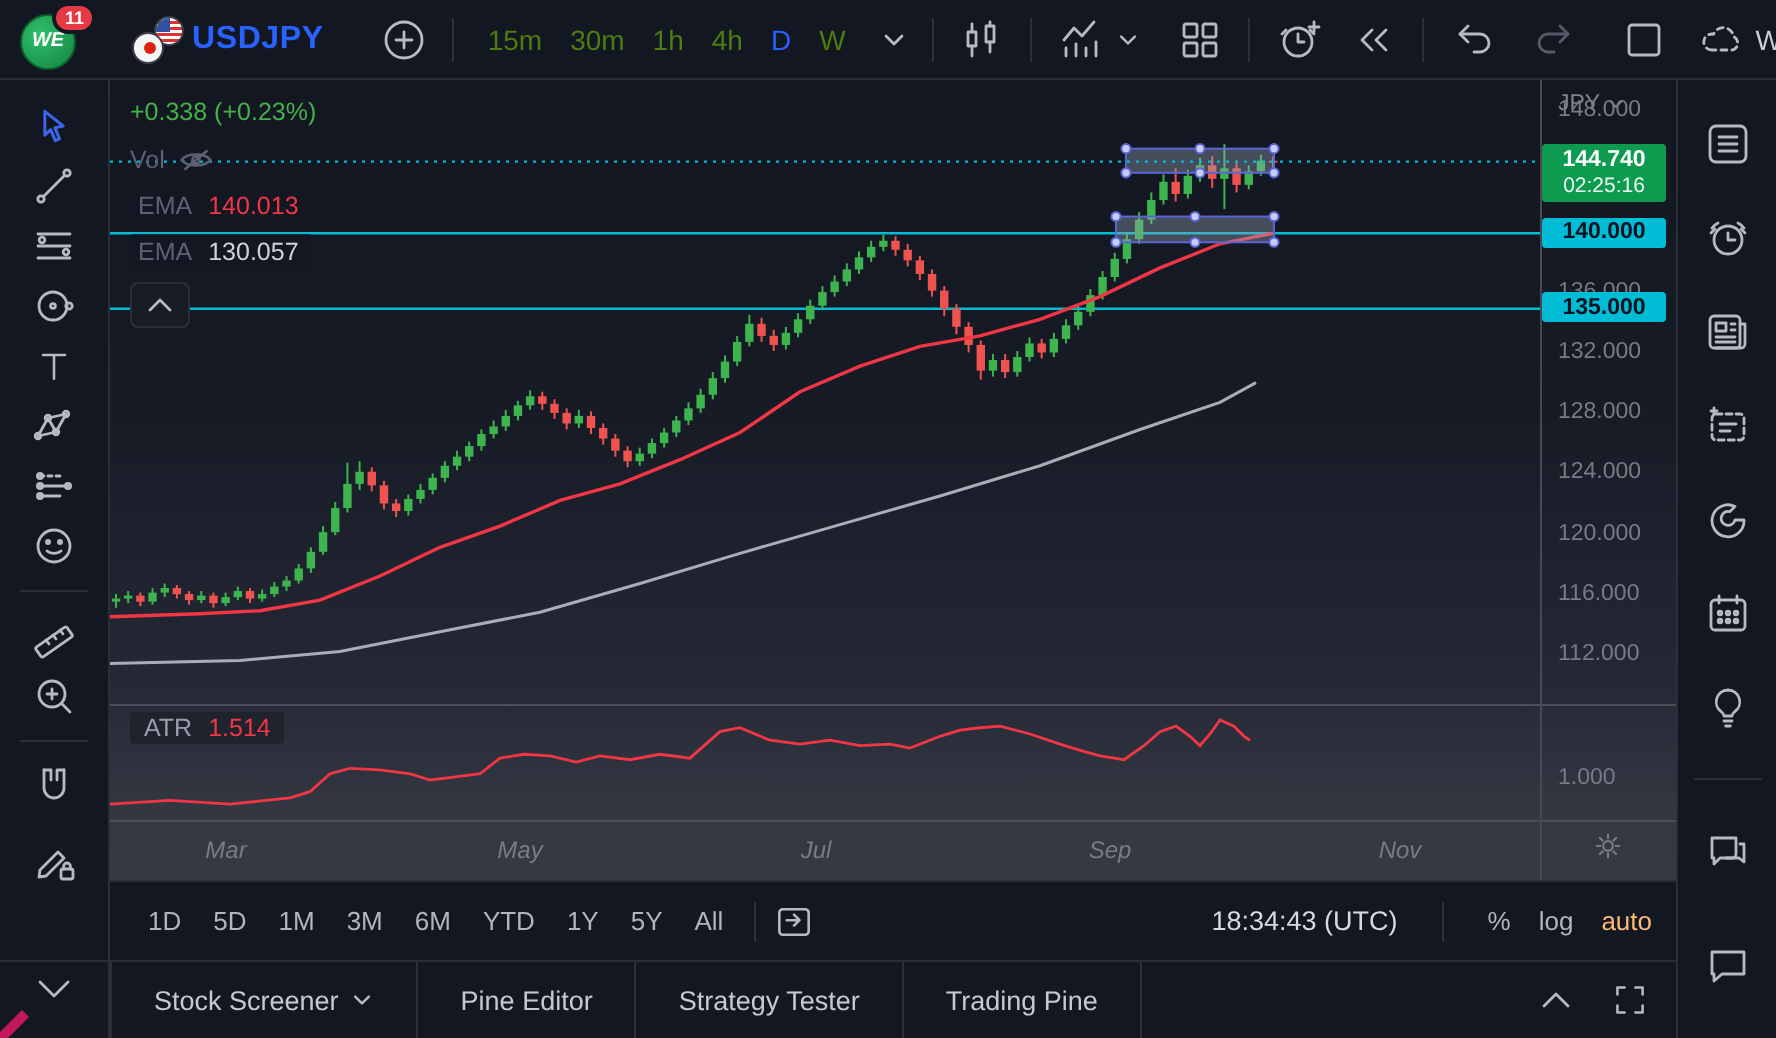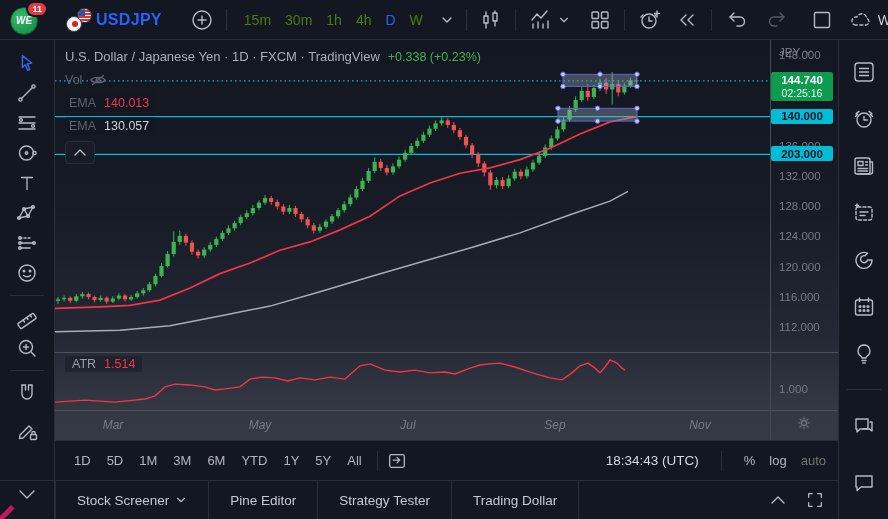--- a/index.html
+++ b/index.html
@@ -76,21 +76,21 @@
 
   
   .axis-label{position:absolute;top:378px;transform:translateX(-50%);font-size:12px;color:#787b86;font-style:italic;}
 
   
   .tf-bar{position:absolute;left:0;top:400px;width:783px;height:40px;background:#131722;border-top:1px solid #2a2e39;
           display:flex;align-items:center;padding:0 12px;font-size:13px;color:#b2b5be;}
   .rng{padding:4px 7px;border-radius:4px;}
   .tf-bar .right{margin-left:auto;display:flex;align-items:center;gap:14px;}
   .clock{color:#d7dae0;font-size:13.5px;}
-  .auto{color:#737373;}
+  .auto{color:#fdba74;}
   .vline{width:1px;height:20px;background:#2a2e39;margin:0 8px;}
 
   
   .tabs{position:absolute;left:0;top:440px;width:783px;height:39px;background:#131722;border-top:1px solid #2a2e39;
         display:flex;align-items:center;font-size:13.5px;color:#c6c9d0;}
   .tab{padding:0 21px;height:100%;display:flex;align-items:center;gap:6px;border-right:1px solid #2a2e39;}
   .tab:first-child{border-left:1px solid #2a2e39;margin-left:0;}
   .tabs .right{margin-left:auto;display:flex;align-items:center;gap:20px;padding-right:14px;}
 </style>
 </head>
@@ -521,21 +521,20 @@
           <circle cx="542.5" cy="81.12999999999997" r="2.3" fill="#c7ccf8" stroke="#5b66d4" stroke-width="1"></circle>
           <circle cx="582" cy="81.12999999999997" r="2.3" fill="#c7ccf8" stroke="#5b66d4" stroke-width="1"></circle>
           <line x1="0" x2="715" y1="40.81299999999993" y2="40.81299999999993" stroke="#00bcd4" stroke-width="1.2" stroke-dasharray="1.5,3"></line>
           <polyline points="0,362.09 30,360.14 60,362.09 90,358.97 100,355.85 110,346.88 120,344.15 135,344.93 150,346.88 160,350 170,348.83 185,346.88 195,339.08 207,337.13 220,337.91 233,341.03 245,337.91 260,339.86 275,337.13 290,339.08 305,325.82 315,323.87 330,330.11 345,332.06 360,330.11 375,332.84000000000003 390,332.06 400,334.01 415,328.15999999999997 425,325.04 435,323.87 445,323.09000000000003 460,326.99 475,332.06 485,335.18 495,337.91 507,339.86 517,332.84000000000003 525,325.82 533,323.09000000000003 540,328.15999999999997 545,332.84000000000003 550,326.99 555,319.97 562,323.09000000000003 567,328.15999999999997 570,330.11" fill="none" stroke="#f23645" stroke-width="1.4"></polyline>
           <line x1="0" x2="783" y1="312.5" y2="312.5" stroke="#4c5059" stroke-width="1"></line>
           <line x1="0" x2="783" y1="370.5" y2="370.5" stroke="#4c5059" stroke-width="1"></line>
           <line x1="715.5" x2="715.5" y1="0" y2="400" stroke="#454a54" stroke-width="1"></line>
         </svg>
 
       <div class="legend">
-        <span>U.S. Dollar / Japanese Yen · 1D · FXCM · TradingView</span>
         <span class="chg">+0.338 (+0.23%)</span>
       </div>
       <div class="legend-row" style="top:33px;">
         <span class="muted">Vol</span>
         <svg class="ic" width="18" height="14" viewBox="0 0 20 14" style="stroke:#5d6270;">
           <path d="M2 7 C5 3,15 3,18 7 C15 11,5 11,2 7 Z"></path>
             <circle cx="10" cy="7" r="2"></circle>
             <line x1="4" y1="12" x2="16" y2="2"></line>
         </svg>
       </div>
@@ -579,21 +578,21 @@
             <div class="tick" style="top: 190.4px;">124.000</div>
             <div class="tick" style="top: 220.6px;">120.000</div>
             <div class="tick" style="top: 250.8px;">116.000</div>
             <div class="tick" style="top: 281px;">112.000</div>
           </div>
         <div class="px-label px-green" id="lbl-current" style="top: 31.813px;">
           <div>144.740</div>
           <div class="cd">02:25:16</div>
         </div>
         <div class="px-label px-cyan" id="lbl-140" style="top: 68.6px;">140.000</div>
-        <div class="px-label px-cyan" id="lbl-135" style="top: 106.35px;">203.000</div>
+        <div class="px-label px-cyan" id="lbl-135" style="top: 106.35px;">135.000</div>
         <div class="tick" id="atr-tick" style="top: 343px;">1.000</div>
         <div class="gear">
           <svg class="ic" width="16" height="16" viewBox="0 0 20 20" style="stroke:#787b86;">
             <circle cx="10" cy="10" r="3"></circle>
             <path d="M10 3 v2.2 M10 14.8 V17 M3 10 h2.2 M14.8 10 H17 M5 5 l1.6 1.6 M13.4 13.4 L15 15 M15 5 l-1.6 1.6 M6.6 13.4 L5 15"></path>
           </svg>
         </div>
       </div>
       <div id="axis-labels">
           <div class="axis-label" style="left: 58px;">Mar</div>
@@ -632,21 +631,21 @@
       </div>
     </div>
 
     <div class="tabs">
       <div id="tabs-group" style="display:flex;height:100%;">
           <div class="tab">Stock Screener<svg class="ic" width="12" height="12" viewBox="0 0 14 14">
               <path d="M3 5 L7 9 L11 5"></path>
             </svg></div>
           <div class="tab">Pine Editor</div>
           <div class="tab">Strategy Tester</div>
-          <div class="tab">Trading Dollar</div>
+          <div class="tab">Trading Pine</div>
         </div>
       <div class="right">
         <span>
           <svg class="ic" width="16" height="12" viewBox="0 0 16 12">
               <path d="M2 9 L8 3 L14 9"></path>
             </svg>
         </span>
         <span>
           <svg class="ic" width="18" height="18" viewBox="0 0 20 20">
             <path d="M3 7 V3 h4 M13 3 h4 v4 M17 13 v4 h-4 M7 17 H3 v-4"></path>

